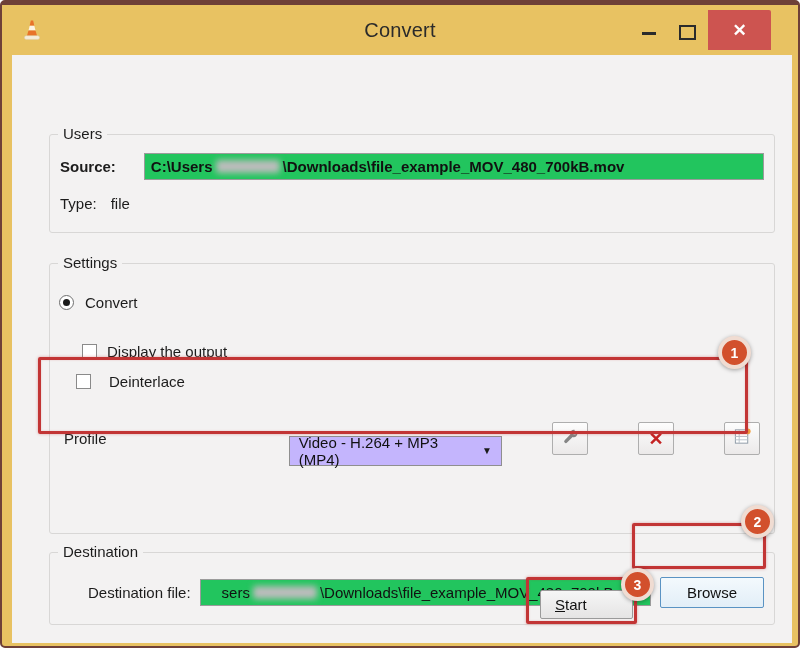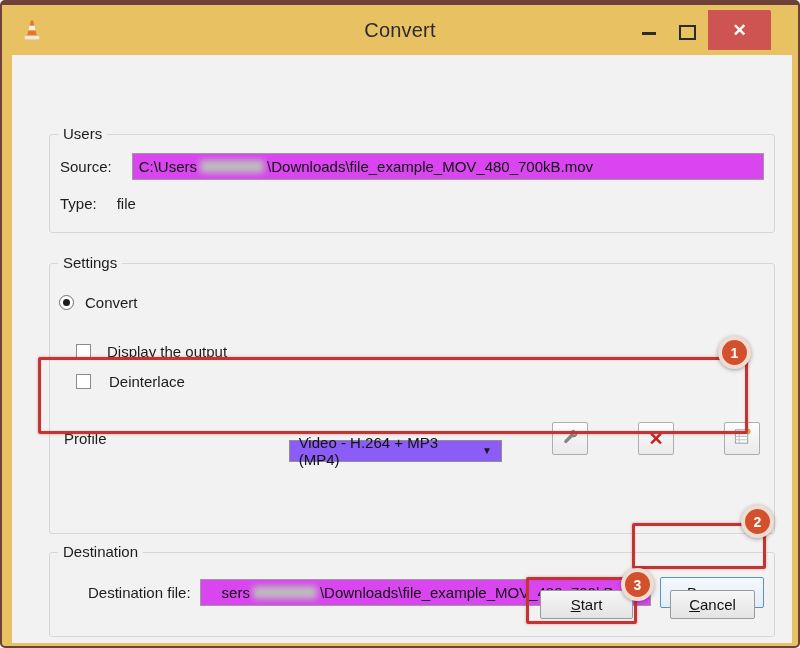--- a/index.html
+++ b/index.html
@@ -33,54 +33,54 @@
     position:absolute;left:10px;top:50px;width:780px;height:588px;
     background:#f3f2f2;
   }
   .group{position:absolute;border:1px solid #d8d7d6;border-radius:3px;box-sizing:border-box;}
   .group-label{
     position:absolute;top:-10px;left:8px;background:#f3f2f2;
     padding:0 5px;font-size:15px;color:#1c1c1c;
   }
   .group-source{left:37px;top:79px;width:726px;height:99px;}
   .group-settings{left:37px;top:208px;width:726px;height:271px;}
-  .group-destination{left:37px;top:497px;width:726px;height:85px;}
+  .group-destination{left:37px;top:497px;width:726px;height:73px;}
 
   label,.txt{font-size:15px;color:#1c1c1c;}
 
   
   .textbox{
-    background:#d946ef;border:1px solid #9b9b9b;height:27px;box-sizing:border-box;
+    background:#22c55e;border:1px solid #9b9b9b;height:27px;box-sizing:border-box;
     display:flex;align-items:center;padding:0 6px;font-size:15px;color:#111;
     overflow:hidden;white-space:nowrap;
   }
   .blur-blob{
     display:inline-block;flex:none;width:64px;height:13px;margin:0 3px;
     border-radius:2px;background:#bcbcbc;filter:blur(3px);
   }
   
   .row{display:flex;align-items:center;gap:40px;}
-  .row-source{position:absolute;left:10px;right:10px;top:18px;gap:20px;}
+  .row-source{position:absolute;left:10px;right:10px;top:18px;gap:28px;font-weight:bold;}
   .row-source .textbox{flex:1;}
-  .row-type{position:absolute;left:10px;top:60px;gap:20px;}
+  .row-type{position:absolute;left:10px;top:60px;gap:14px;}
 
   
   .radio{width:15px;height:15px;border-radius:50%;background:#fff;border:1px solid #6f6f6f;position:relative;flex:none;box-sizing:border-box;}
   .radio.checked::after{content:"";position:absolute;inset:3px;border-radius:50%;background:#1b1b1b;}
   .cb{width:15px;height:15px;background:#fff;border:1px solid #8a8a8a;flex:none;box-sizing:border-box;}
 
   .row-convert{position:absolute;left:9px;top:30px;gap:11px;}
-  .row-display{position:absolute;left:26px;top:79px;gap:16px;}
+  .row-display{position:absolute;left:32px;top:79px;gap:10px;}
   .row-deinterlace{position:absolute;left:26px;top:109px;gap:18px;}
   .row-profile{position:absolute;left:14px;top:158px;right:14px;height:33px;align-items:center;}
   .row-dump{position:absolute;left:9px;top:233px;gap:11px;}
 
   .profile-label{width:254px;}
   .combo{
-    width:286px;height:22px;background:#8b5cf6;border:1px solid #8f8f8f;
+    width:286px;height:30px;background:#c4b5fd;border:1px solid #8f8f8f;
     display:flex;align-items:center;padding:0 9px;box-sizing:border-box;
     font-size:15px;color:#111;margin-top:24px;
   }
   .combo .arrow{margin-left:auto;font-size:10px;color:#1a1a1a;}
   .tool-btn{
     width:36px;height:33px;margin-left:10px;flex:none;
     background:linear-gradient(#fdfdfd,#ebe9e9);
     border:1px solid #aeaeae;border-radius:2px;
     display:flex;align-items:center;justify-content:center;box-sizing:border-box;
   }
@@ -92,21 +92,21 @@
   .btn-browse{
     flex:none;width:104px;height:31px;box-sizing:border-box;
     background:linear-gradient(#f3f9fd,#e2eef7);
     border:1px solid #5a93c3;border-radius:2px;
     font-size:15px;color:#111;display:flex;align-items:center;justify-content:center;
   }
   .push-btn{
     position:absolute;height:29px;box-sizing:border-box;
     background:linear-gradient(#f6f6f6,#e5e4e4);
     border:1px solid #9a9a9a;border-radius:2px;
-    font-size:15px;color:#111;display:flex;align-items:center;justify-content:center;
+    font-size:15px;color:#111;display:flex;align-items:center;padding-left:14px;
   }
   .btn-start{left:538px;top:585px;width:93px;}
   .btn-cancel{left:668px;top:585px;width:85px;}
   .push-btn u, .mn u{text-decoration:underline;}
 
   
   .anno-box{
     position:absolute;border:3px solid #c23535;border-radius:2px;
     box-shadow:0 0 3px rgba(194,53,53,.45), inset 0 0 2px rgba(194,53,53,.25);
     z-index:4;box-sizing:border-box;
@@ -230,23 +230,20 @@
           <span>Browse</span>
         </div>
       </div>
     </div>
 
   </div>
 
   <div class="push-btn btn-start">
     <span class="mn"><u>S</u>tart</span>
   </div>
-  <div class="push-btn btn-cancel">
-    <span class="mn"><u>C</u>ancel</span>
-  </div>
 
   <div class="anno-box anno-1"></div>
   <div class="anno-box anno-2"></div>
   <div class="anno-box anno-3"></div>
   <div class="badge badge-1">1</div>
   <div class="badge badge-2">2</div>
   <div class="badge badge-3">3</div>
 
 </div>
 

